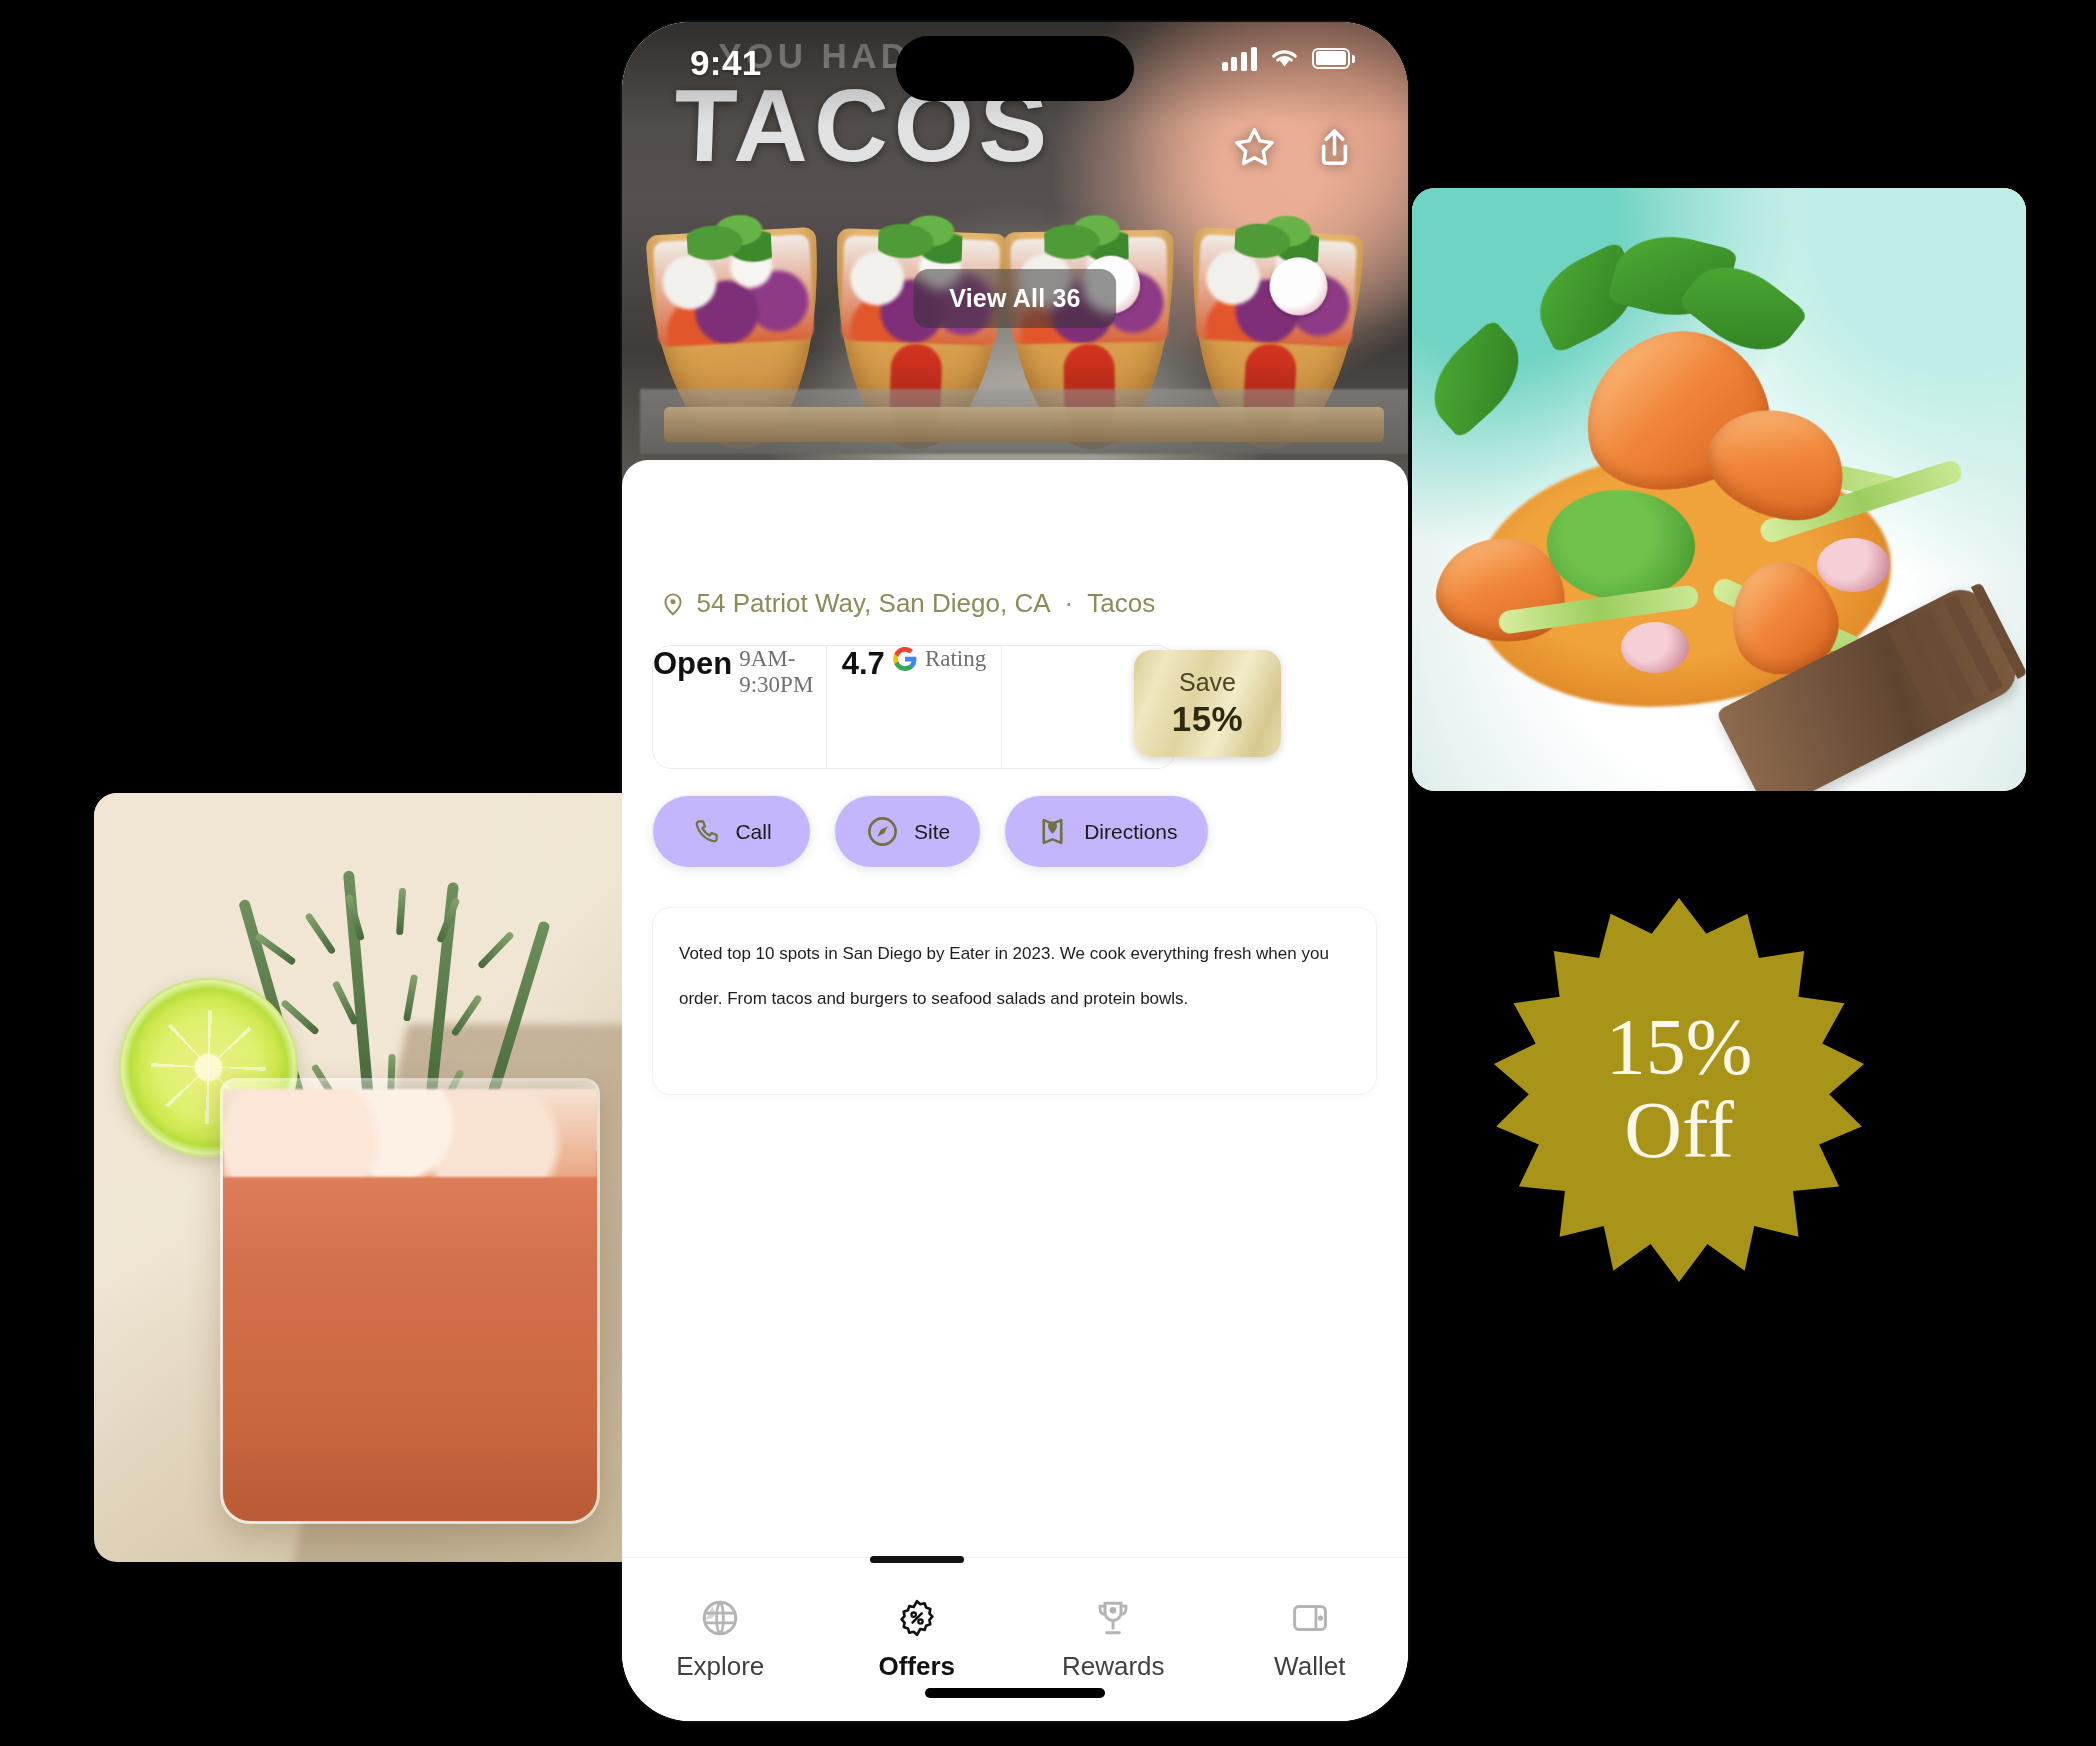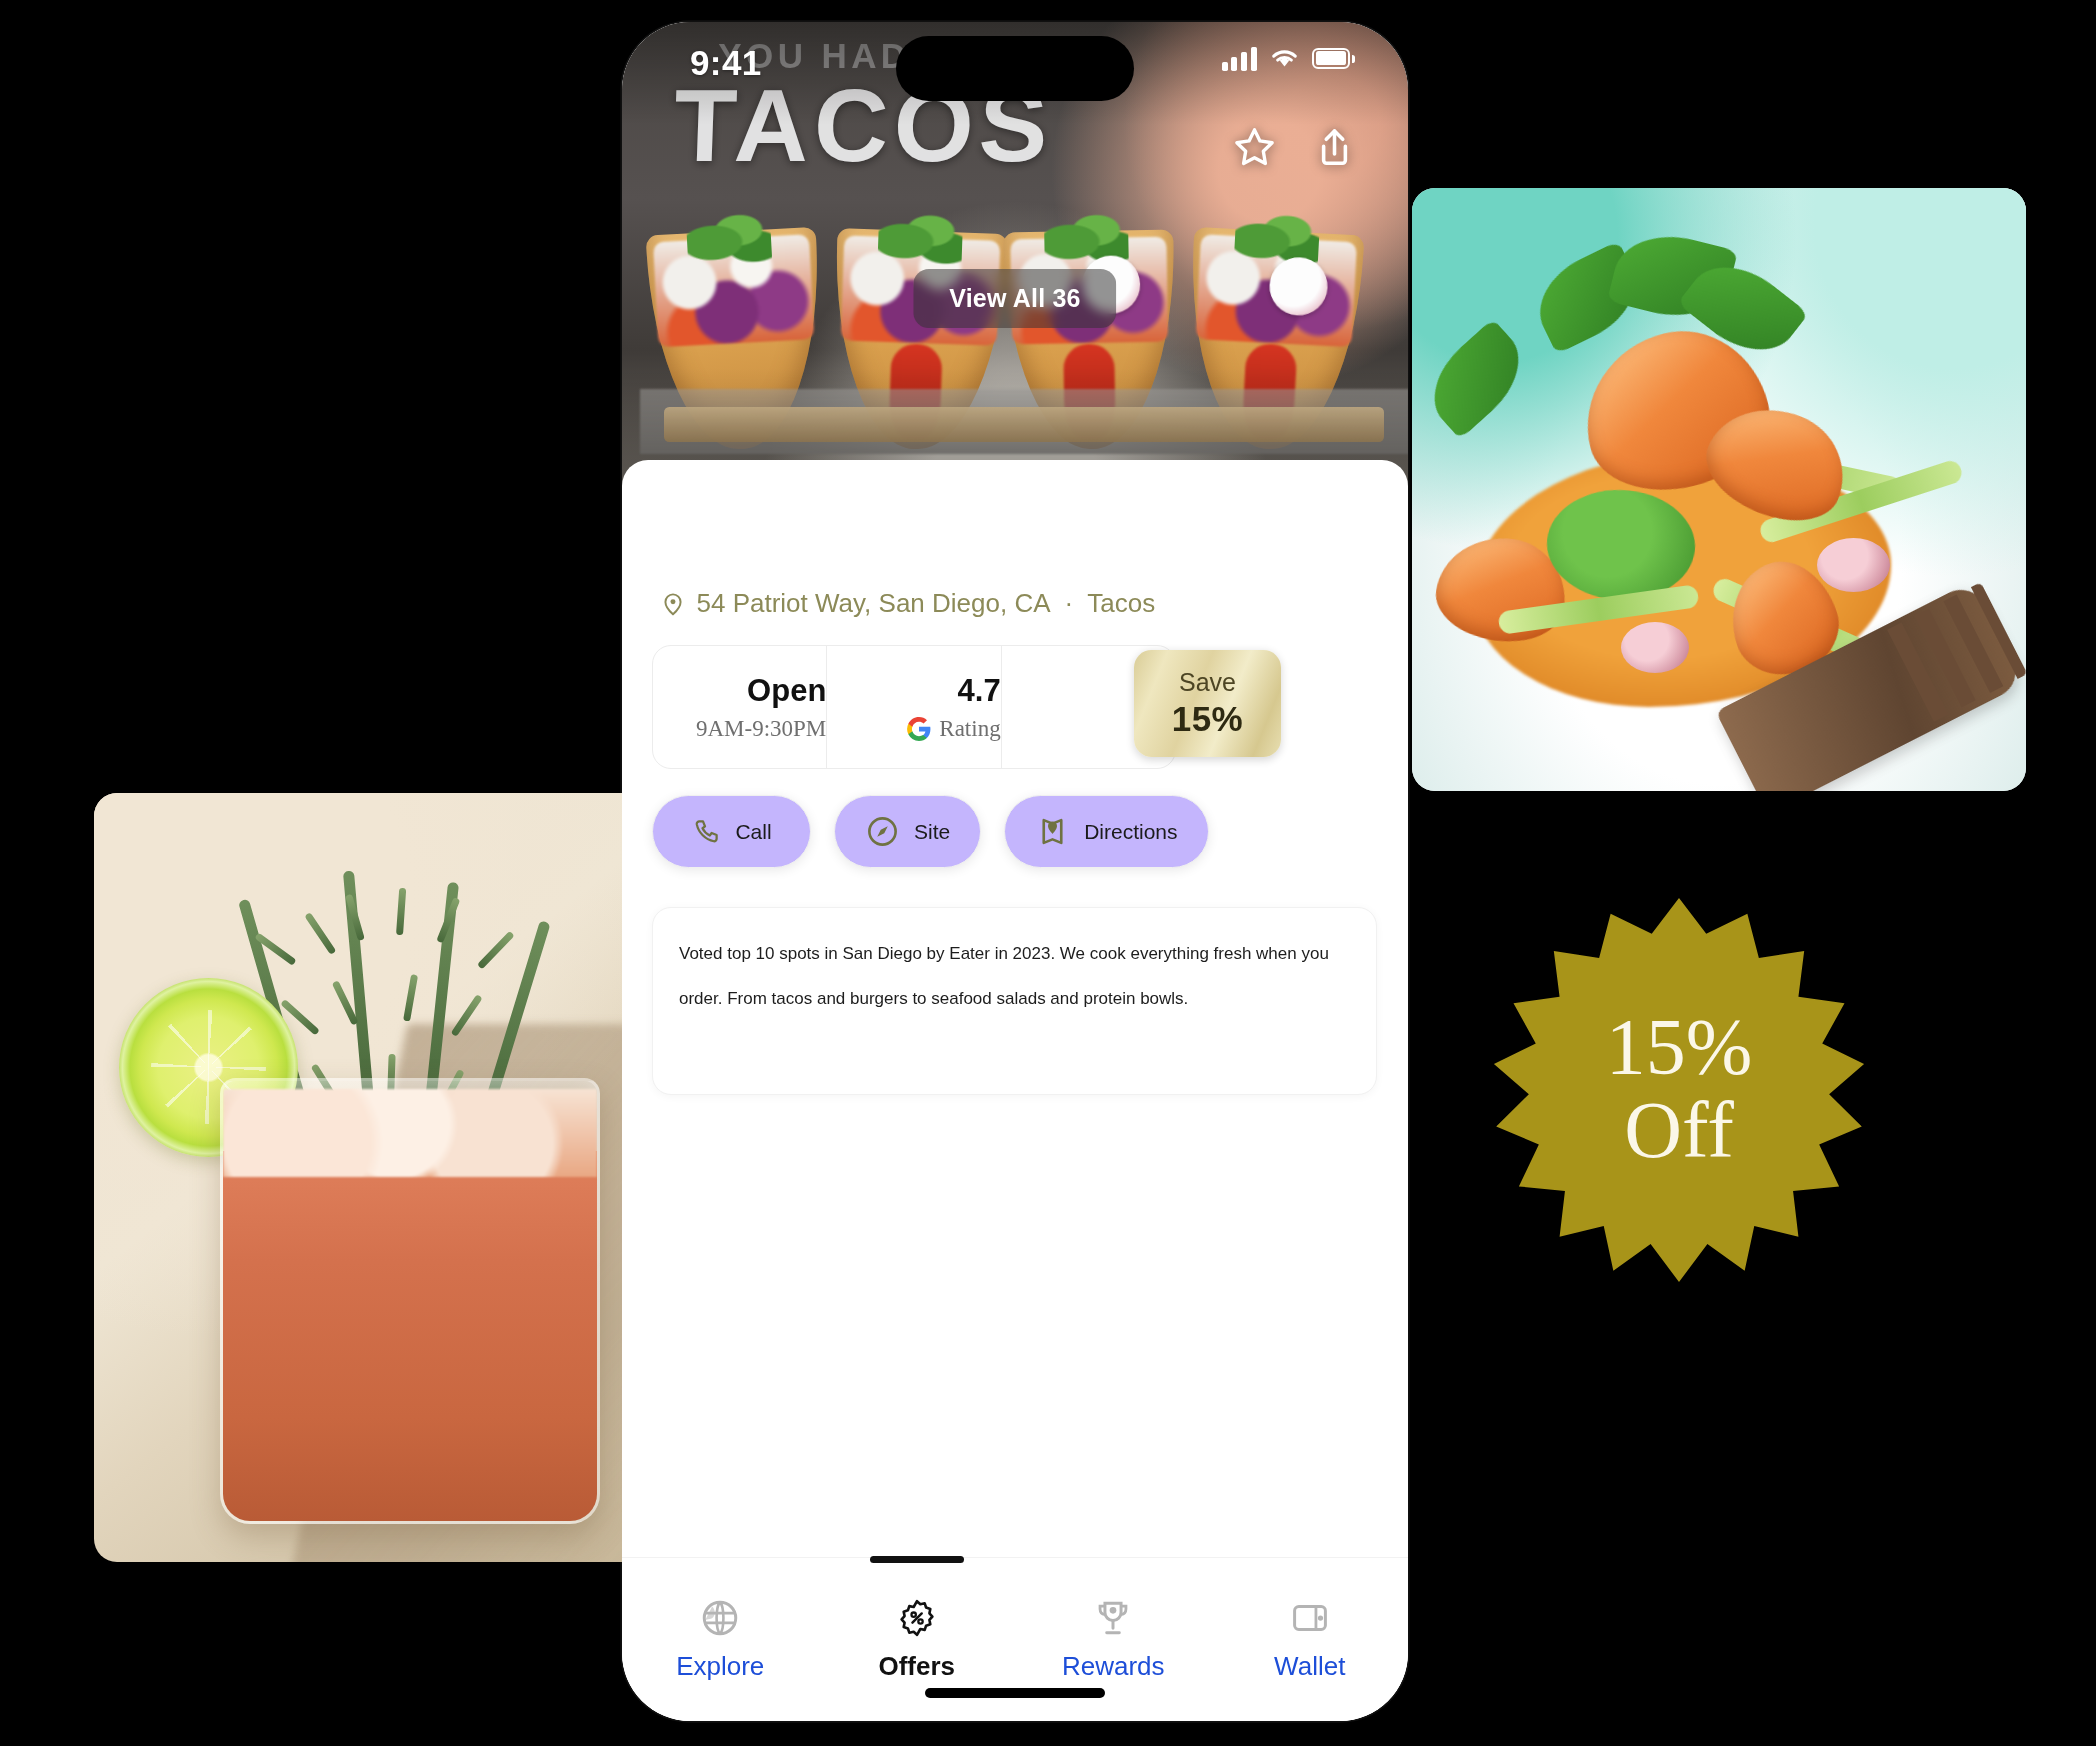--- a/index.html
+++ b/index.html
@@ -138,21 +138,21 @@
   .addr {
     position:absolute; left:38px; top:128px; display:flex; align-items:center; gap:10.5px;
     color:#8c8a58; font-size:26px;
   }
   .addr .dot-sep { color:#8c8a58; padding:0 3.5px; }
 
   .infocard {
     position:absolute; left:30px; top:185px; width:524px; height:124px;
     border:1.7px solid #ececec; border-radius:19px; display:flex; background:#fff;
   }
-  .infocell { flex:1; display:flex; flex-direction:column; align-items:flex-end; justify-content:center; gap:7px; }
+  .infocell { flex:1; display:flex; flex-direction:row; align-items:flex-start; justify-content:center; gap:7px; }
   .infocell + .infocell { border-left:1.7px solid #ececec; }
   .ic-main { font-size:31px; font-weight:700; color:#111; }
   .ic-sub { font-size:23px; color:#6f6f6f; display:flex; align-items:center; gap:7px;font-family:Liberation Serif, serif; }
 
   .savebadge {
     position:absolute; left:512px; top:190px; width:147px; height:107px; border-radius:17.5px;
     background:linear-gradient(112deg,#d9cc96 0%,#efe7bf 18%,#e0d3a0 42%,#f2ecc9 62%,#d6c88f 85%,#e8dfb2 100%);
     box-shadow:0 2.6px 8.7px rgba(0,0,0,.16);
     display:flex; flex-direction:column; align-items:center; justify-content:center; gap:1.7px;
   }
@@ -176,21 +176,21 @@
   .desc {
     position:absolute; left:26px; top:23px; width:678px;
     font-size:17px; line-height:45px; color:#1d1d1d;
   }
 
   
   .tabbar {
     position:absolute; left:0; bottom:0; width:786px; height:164px; background:#fff;
     border-top:1.7px solid #f2f2f2; display:flex; z-index:7;
   }
-  .tab { flex:1; display:flex; flex-direction:column; align-items:center; justify-content:center; gap:12.2px; position:relative; color:#1d4ed8; }
+  .tab { flex:1; display:flex; flex-direction:column; align-items:center; justify-content:center; gap:12.2px; position:relative; color:#404040; }
   .tab .tlabel { font-size:26px; }
   .tab.active { color:#111; }
   .tab.active .tlabel { font-weight:600; }
   .tab .indicator { position:absolute; top:-1.7px; left:50%; transform:translateX(-50%); width:94px; height:7px; background:#111; border-radius:3.5px; }
   .homebar { position:absolute; left:50%; transform:translateX(-50%); bottom:23px; width:180px; height:10.5px; background:#000; border-radius:5.2px; z-index:9; }
 
   
   .photo { position:absolute; overflow:hidden; border-radius:23px; }
 
   .photo-dish { left:1412px; top:188px; width:614px; height:603px; }

